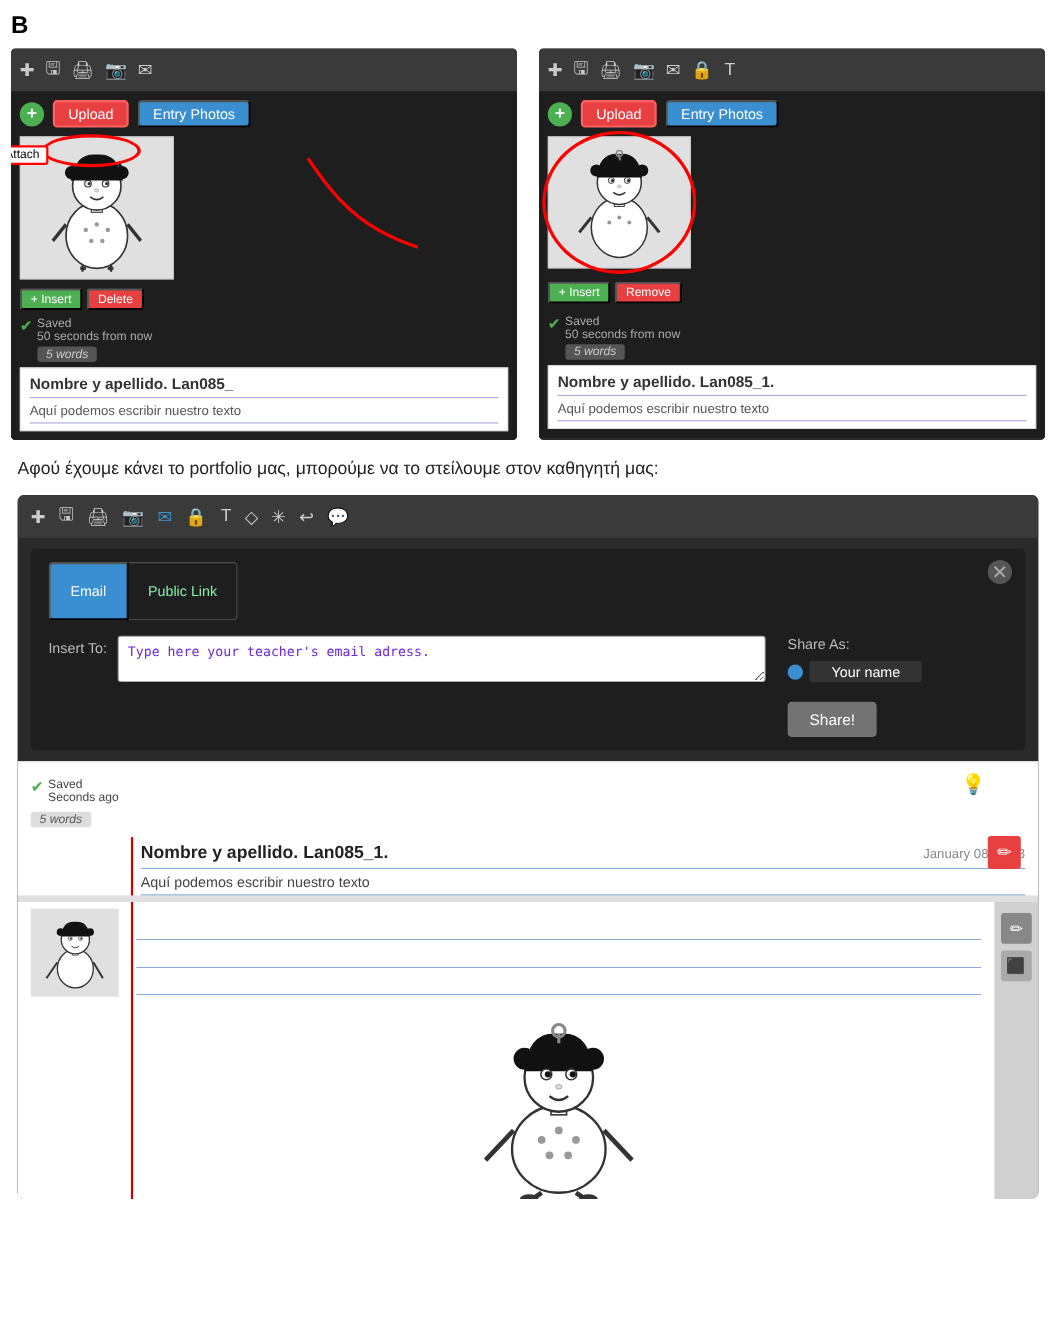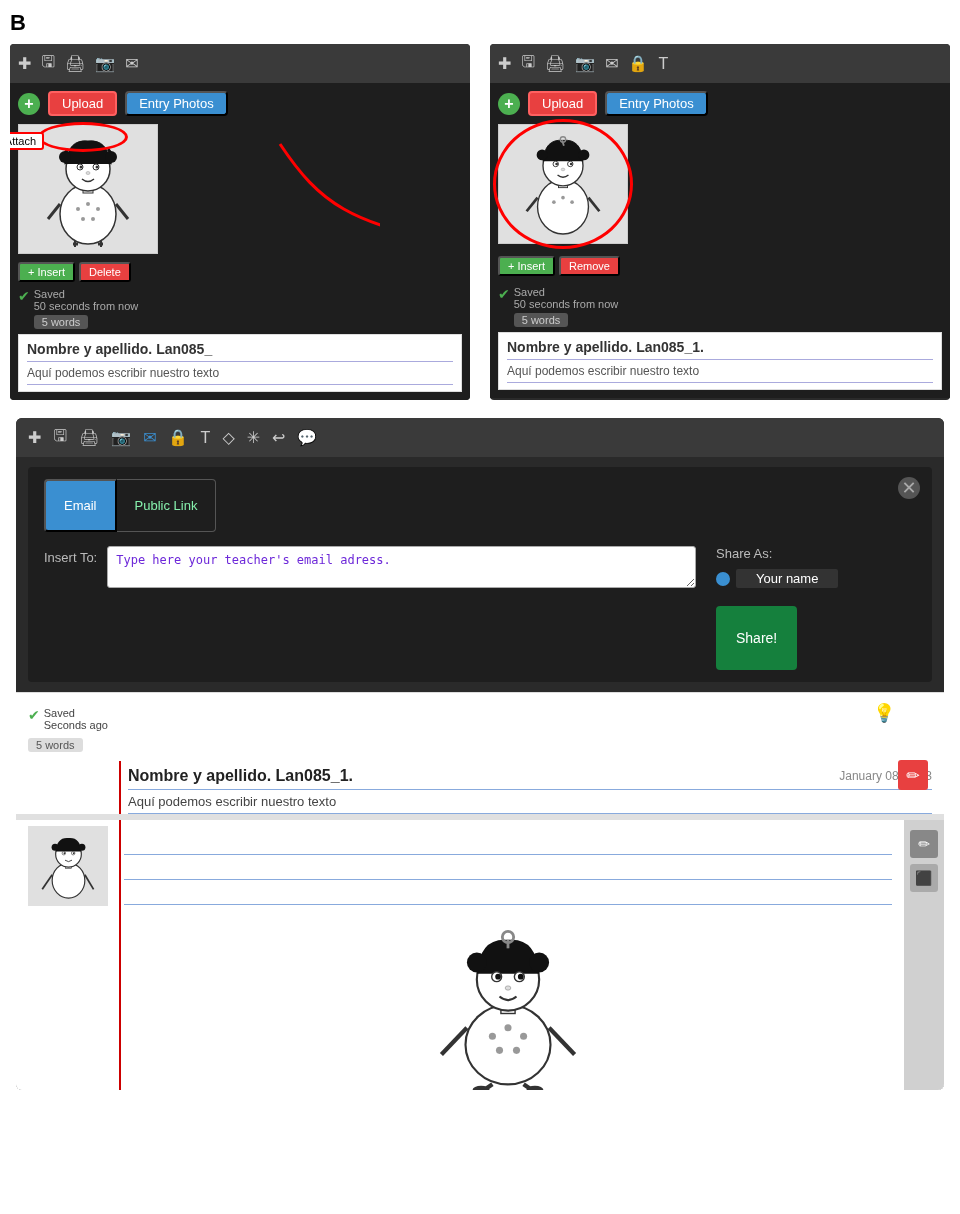--- a/index.html
+++ b/index.html
@@ -190,20 +190,21 @@
     }
 
     .words-badge {
       background: #555;
       color: #ccc;
       border-radius: 3px;
       padding: 1px 8px;
       font-size: 11px;
       display: inline-block;
       margin-top: 3px;
+      font-style: italic;
     }
 
     
     .lined-area {
       background: white;
       border: 1px solid #ddd;
       padding: 6px 8px;
       position: relative;
     }
 
@@ -406,25 +407,25 @@
       font-size: 13px;
     }
 
     .anonymous-note {
       color: #888;
       font-size: 11px;
       font-style: italic;
     }
 
     .btn-share {
-      background: #15803d;
+      background: #737373;
       color: white;
       border: none;
       border-radius: 4px;
-      padding: 24px 20px;
+      padding: 8px 20px;
       font-size: 14px;
       cursor: pointer;
       margin-top: 12px;
     }
 
     
     .bottom-saved-row {
       background: white;
       display: flex;
       align-items: flex-start;
@@ -723,20 +724,21 @@
 
         <div class="lined-area">
           <div class="lined-area-title">Nombre y apellido. Lan085_1.</div>
           <div class="lined-area-text">Aquí podemos escribir nuestro texto</div>
         </div>
       </div>
     </div>
 
   </div>
 
+  <p class="greek-text">Αφού έχουμε κάνει το portfolio μας, μπορούμε να το στείλουμε στον καθηγητή μας:</p>
 
   <div class="bottom-screenshot">
 
     <div class="bottom-toolbar">
       <span class="toolbar-icon">✚</span>
       <span class="toolbar-icon">🖫</span>
       <span class="toolbar-icon">🖨</span>
       <span class="toolbar-icon">📷</span>
       <span class="toolbar-icon" style="color:#3a8fd1;">✉</span>
       <span class="toolbar-icon">🔒</span>

